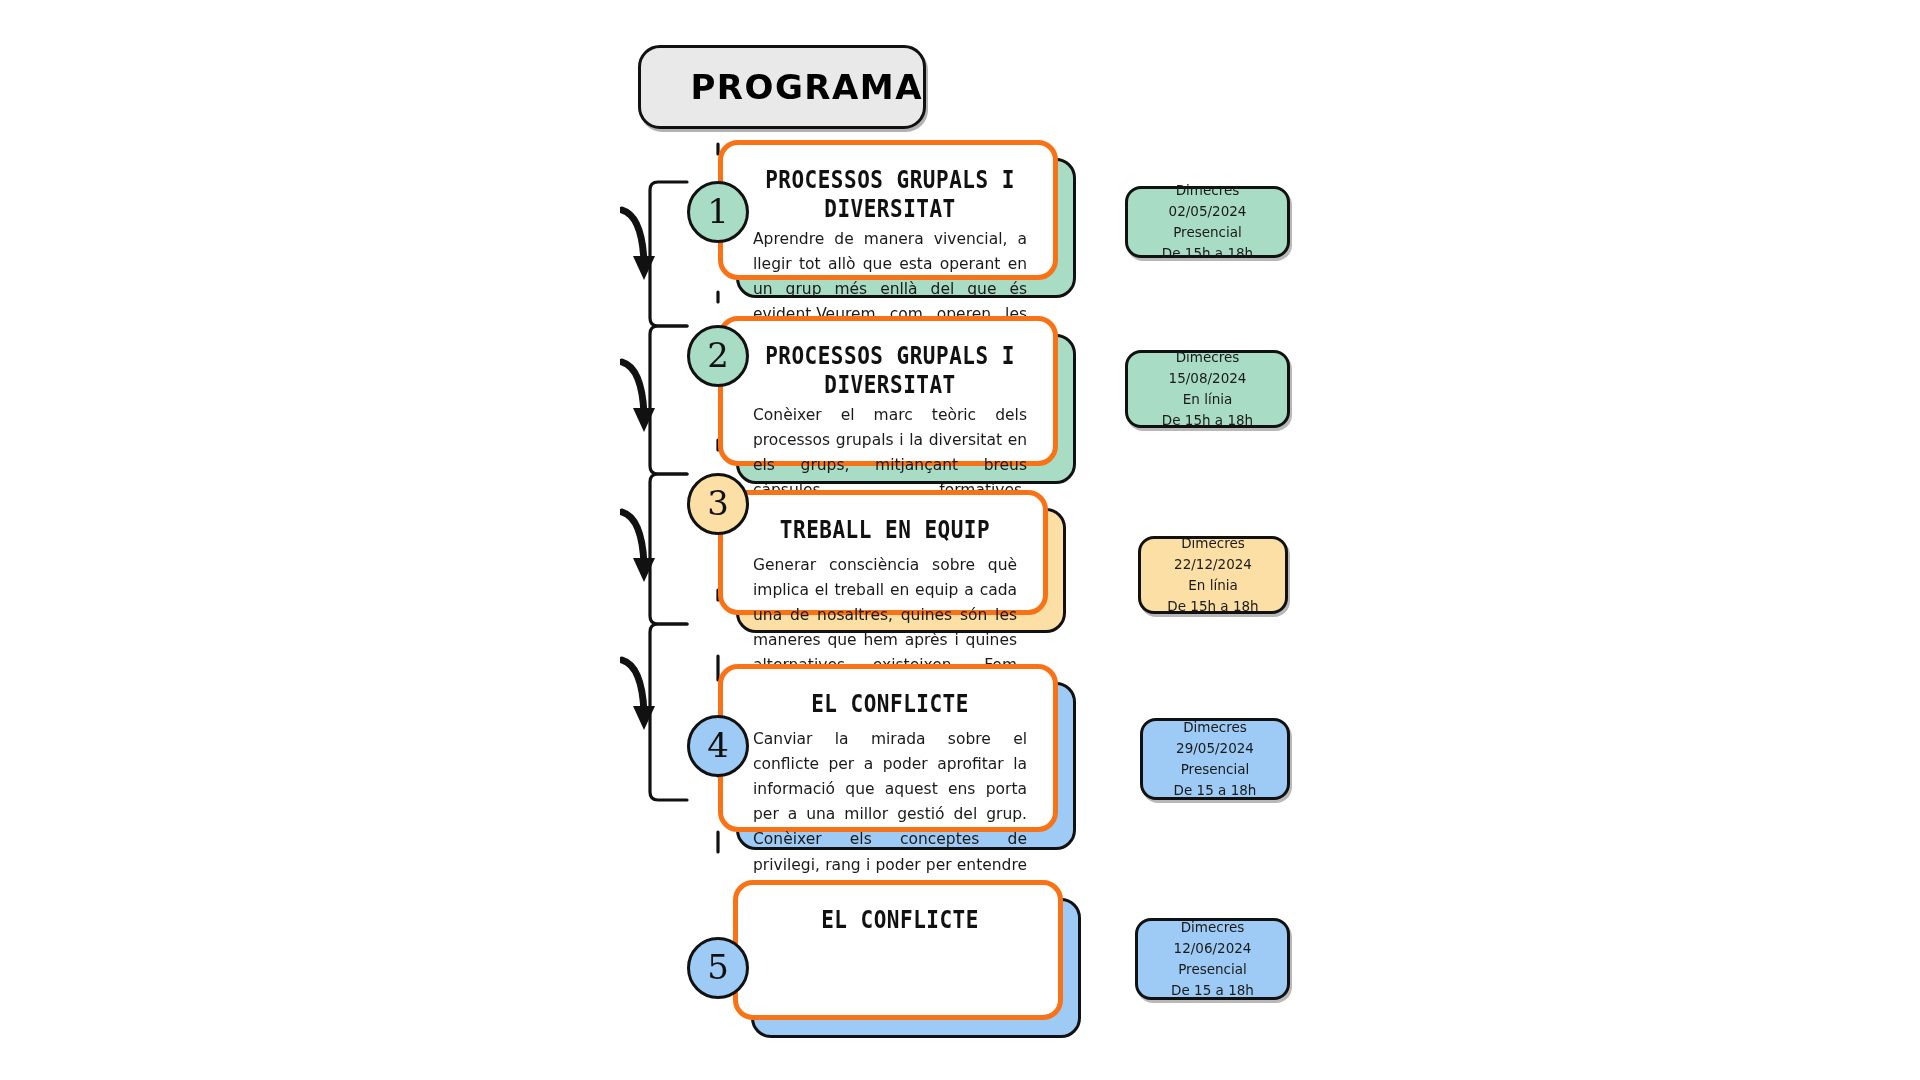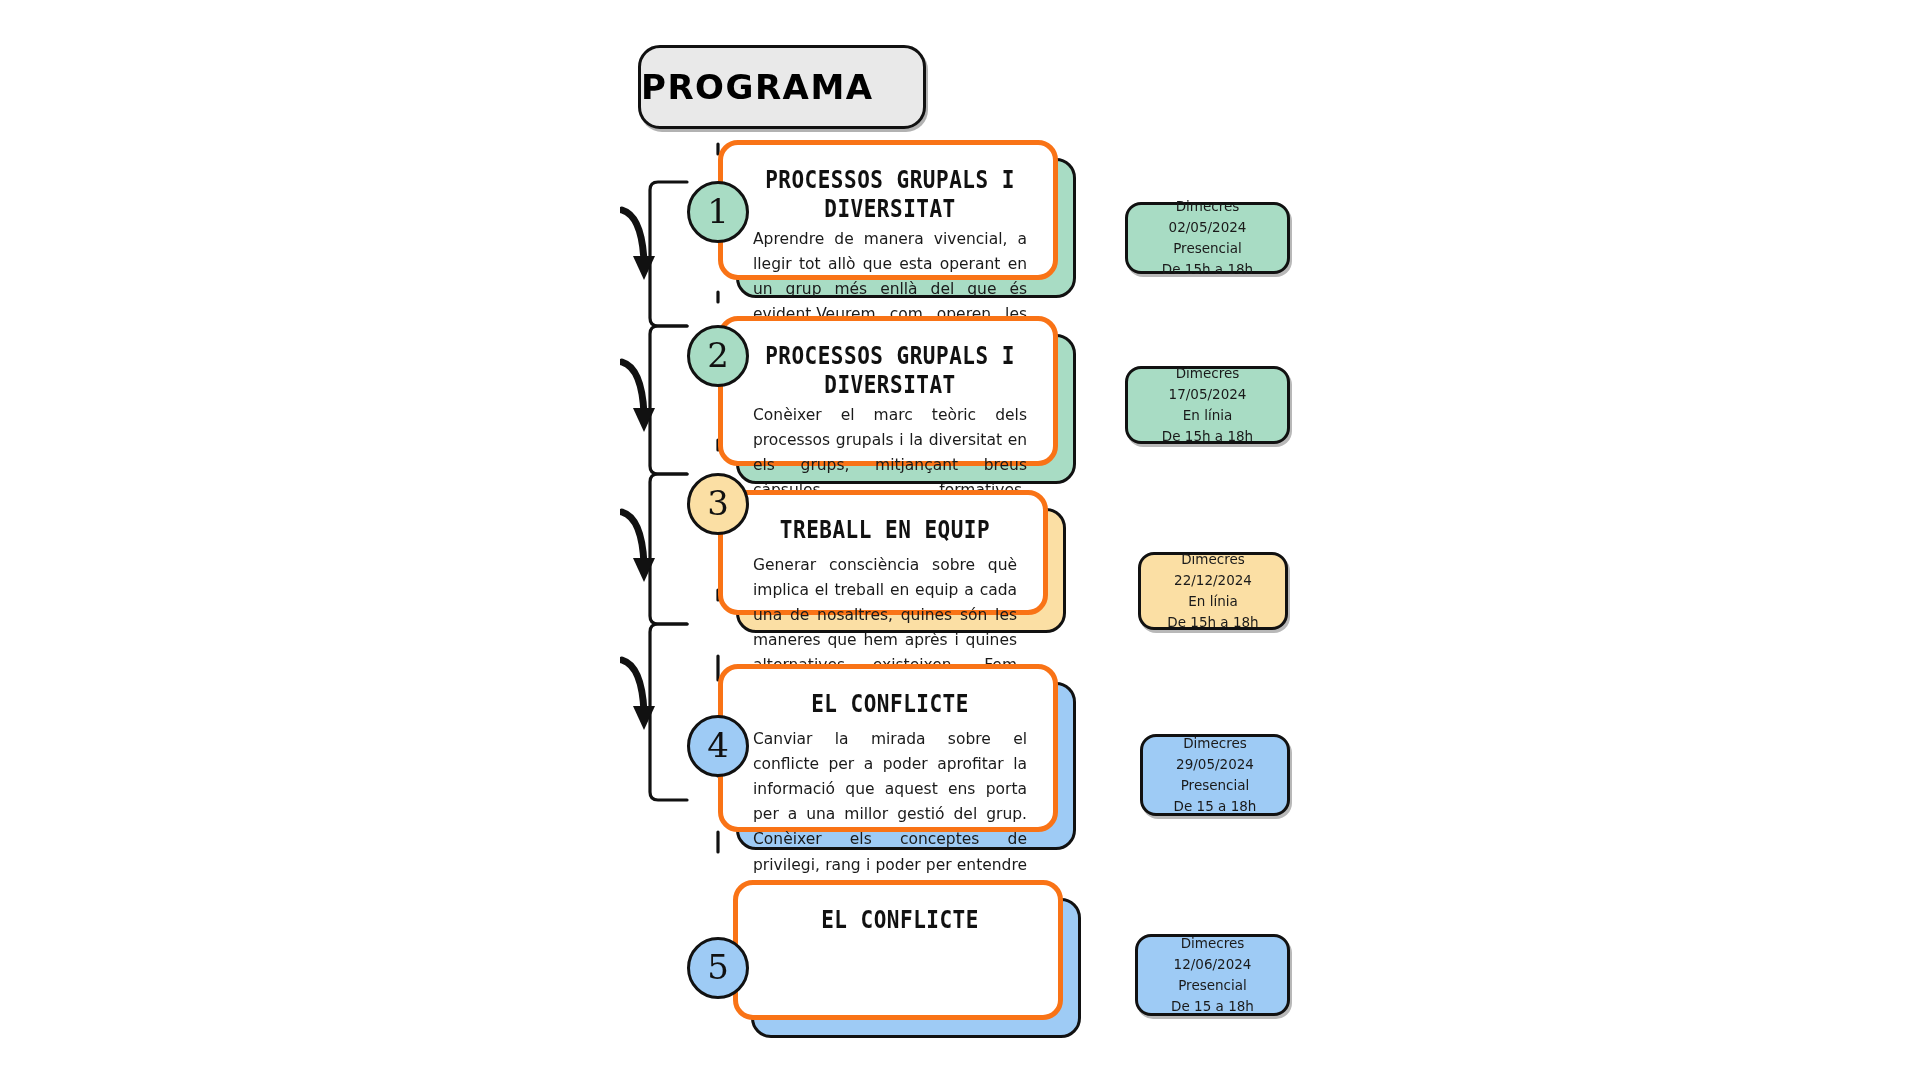--- a/index.html
+++ b/index.html
@@ -30,21 +30,21 @@
     position: absolute;
     left: 638px;
     top: 45px;
     width: 288px;
     height: 84px;
     background: #e9e9e9;
     border: 3px solid #111111;
     border-radius: 22px;
     display: flex;
     align-items: center;
-    justify-content: flex-start;
+    justify-content: flex-end;
     box-sizing: border-box;
     box-shadow: 2px 3px 0 rgba(0,0,0,0.30);
   }
   .header-pill .title {
     font-family: "DejaVu Sans", sans-serif;
     font-weight: bold;
     font-size: 34px;
     letter-spacing: 1.5px;
     color: #000000;
   }
@@ -139,21 +139,20 @@
     position: absolute;
     border: 3px solid #111111;
     border-radius: 16px;
     box-sizing: border-box;
     display: flex;
     flex-direction: column;
     align-items: center;
     justify-content: center;
     box-shadow: 2px 3px 0 rgba(0,0,0,0.28);
     padding: 6px 8px;
-    margin-top: 16px;
   }
   .badge .bline {
     font-family: "DejaVu Sans", sans-serif;
     font-size: 13.5px;
     line-height: 1.55;
     color: #1a1a1a;
     white-space: nowrap;
   }
 </style>
 </head>
@@ -235,21 +234,21 @@
     </div>
     <div class="card-wrap" style="left:718px; top:316px; width:340px; height:150px;">
       <div class="card-plate" style="background:#a8dcc4;"></div>
       <div class="card">
         <div class="card-title">PROCESSOS GRUPALS I DIVERSITAT</div>
         <div class="card-body"> Conèixer el marc teòric dels processos grupals i la diversitat en els grups, mitjançant breus càpsules formatives, acompanyades d'exercicis individuals i grupals</div>
       </div>
     </div>
     <div class="badge" style="left:1125px; top:350px; width:165px; height:78px; background:#a8dcc4;">
       <span class="bline">Dimecres</span>
-      <span class="bline">17/05/2024</span>
+      <span class="bline">15/08/2024</span>
       <span class="bline">En línia</span>
       <span class="bline">De 15h a 18h</span>
     </div>
   </div>
 
   <div class="step">
     <div class="step-circle" style="left:687px; top:473px; background:#fbdfa4;">
       <span class="num">3</span>
     </div>
     <div class="card-wrap" style="left:718px; top:490px; width:330px; height:125px;border-radius:23px;">

